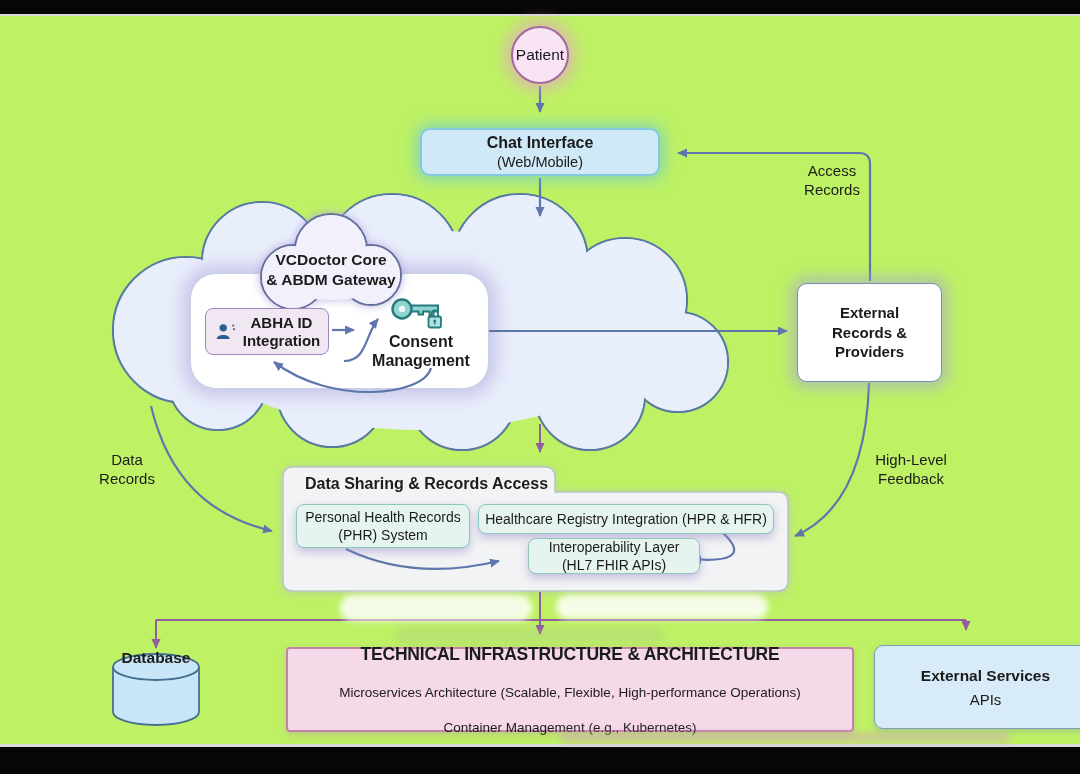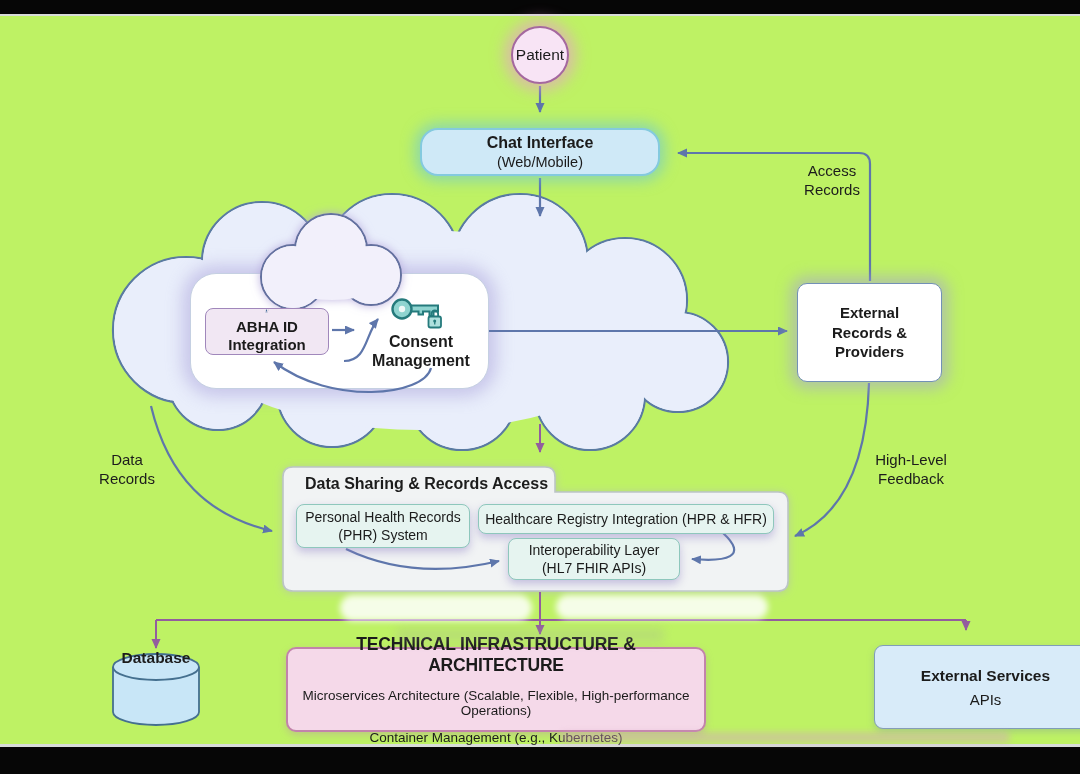--- a/index.html
+++ b/index.html
@@ -15,46 +15,46 @@
        font-size:15px;line-height:1.27;color:#1c1c1c;white-space:nowrap;z-index:5;}
   .bold{font-weight:bold;}
 
   .node{position:absolute;box-sizing:border-box;display:flex;flex-direction:column;
         align-items:center;justify-content:center;text-align:center;z-index:4;}
 
   #patient{left:511px;top:26px;width:58px;height:58px;border-radius:50%;
      background:#f8e4f5;border:2px solid #a5689f;font-size:15.5px;
      box-shadow:0 0 14px 7px rgba(236,152,214,.55);}
 
-  #chat{left:420px;top:128px;width:240px;height:48px;border-radius:18px;
+  #chat{left:420px;top:128px;width:240px;height:48px;border-radius:10px;
      background:#cfe9f7;border:2px solid #84cade;line-height:1.25;
      box-shadow:0 0 14px 5px rgba(100,195,228,.55);}
   #chat .t{font-weight:bold;font-size:16px;}
   #chat .s{font-size:14.5px;}
 
   #inner-rect{left:190px;top:273px;width:297px;height:114px;border-radius:26px;
      background:#ffffff;border:1.5px solid #c5d0e2;z-index:2;
      box-shadow:0 0 16px 8px rgba(162,152,216,.45);}
 
   #abha{left:205px;top:308px;width:124px;height:47px;border-radius:8px;
-     background:#f1e7f3;border:1.5px solid #a087bb;flex-direction:column;gap:5px;
+     background:#f1e7f3;border:1.5px solid #a087bb;flex-direction:row;gap:5px;
      font-size:15px;font-weight:600;line-height:1.2;}
 
   #ext-records{left:797px;top:283px;width:145px;height:99px;border-radius:10px;
      background:#ffffff;border:1.8px solid #7290b6;font-weight:bold;font-size:15px;
      line-height:1.3;box-shadow:0 0 14px 7px rgba(165,158,221,.5);justify-content:center;}
 
   .mint{background:#e6f4f0;border:1.5px solid #8ec7bc;border-radius:8px;
      font-size:14px;line-height:1.32;box-shadow:0 4px 9px rgba(142,128,198,.45);}
   #phr{left:296px;top:504px;width:174px;height:44px;}
   #registry{left:478px;top:504px;width:296px;height:30px;white-space:nowrap;}
-  #interop{left:508px;top:538px;width:172px;height:42px;justify-content:center;}
-
-  #tech{left:286px;top:647px;width:420px;height:85px;border-radius:10px;
-     background:#f5d9e9;border:2px solid #c283ab;gap:12px;
+  #interop{left:528px;top:538px;width:172px;height:36px;justify-content:center;}
+
+  #tech{left:286px;top:647px;width:568px;height:85px;border-radius:4px;
+     background:#f5d9e9;border:2px solid #c283ab;gap:20px;
      box-shadow:0 3px 7px rgba(185,140,172,.4);}
   #tech .t{font-weight:bold;font-size:17.5px;letter-spacing:-.2px;}
   #tech .l{font-size:13.5px;}
 
   #ext-serv{left:874px;top:645px;width:223px;height:84px;border-radius:9px;
      background:#d8ebf9;border:1.8px solid #7f9db8;gap:6px;
      box-shadow:0 3px 7px rgba(120,140,170,.35);}
   #ext-serv .t{font-weight:bold;font-size:15.5px;}
   #ext-serv .s{font-size:15px;}
 
@@ -173,20 +173,24 @@
 
   <div class="node" id="patient">
     <span>Patient</span>
   </div>
 
   <div class="node" id="chat">
     <div class="t">Chat Interface</div>
     <div class="s">(Web/Mobile)</div>
   </div>
 
+  <div class="lbl bold" style="left:331px;top:250px;font-size:15.5px;line-height:1.32;z-index:5">
+    <div>VCDoctor Core</div>
+    <div>&amp; ABDM Gateway</div>
+  </div>
 
   <div class="node" id="abha">
     <svg width="24" height="24" viewBox="0 0 26 24" style="position:static">
       <circle cx="10" cy="7.5" r="4" fill="#2d5f8e"></circle>
       <path d="M 3 19.5 C 3 13.8 17 13.8 17 19.5 Z" fill="#2d5f8e"></path>
       <circle cx="20.8" cy="5" r="1.2" fill="#5b6b7d"></circle>
       <circle cx="21.6" cy="9" r="1.2" fill="#5b6b7d"></circle>
     </svg>
     <div>
       <div>ABHA ID</div>

